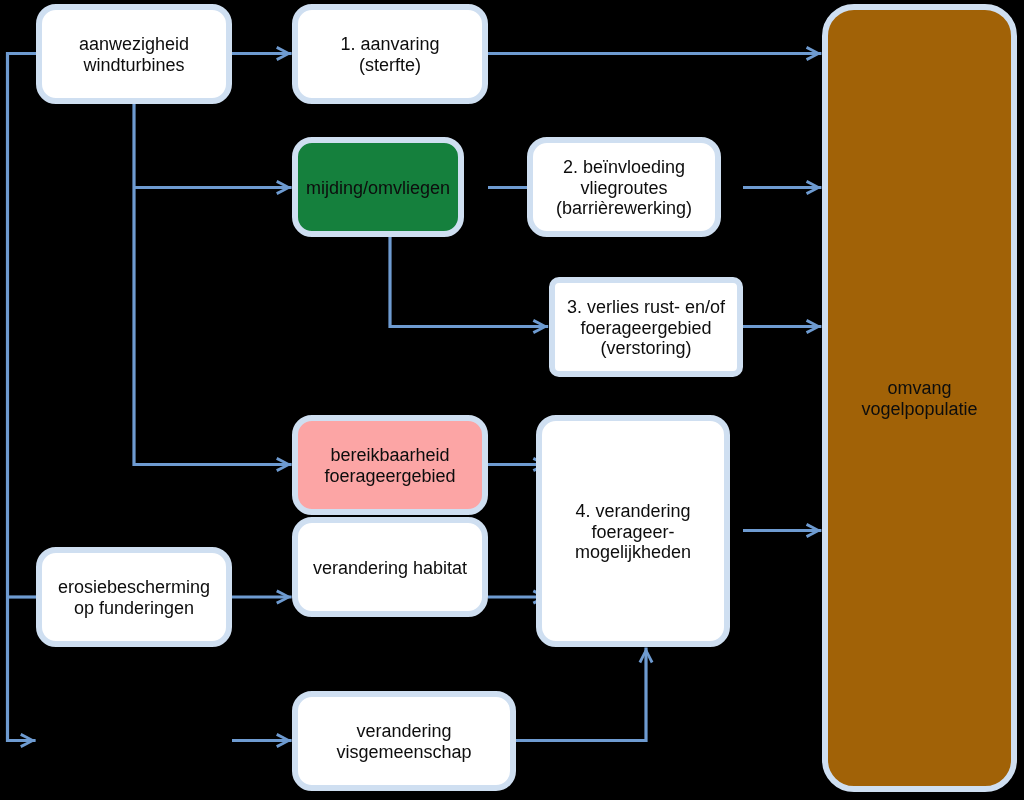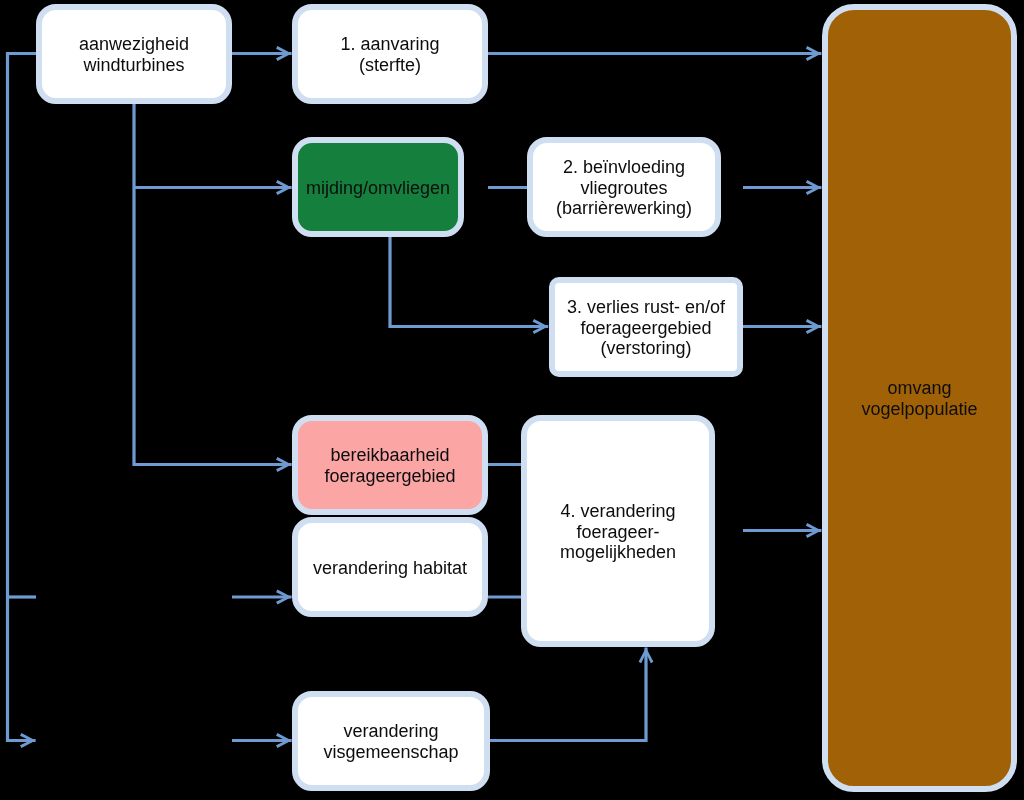--- a/index.html
+++ b/index.html
@@ -145,29 +145,33 @@
     </div>
     <div class="node" style="left: 549px; top: 277px; width: 194px; height: 100px; background: rgb(255, 255, 255); border-color: rgb(207, 223, 241); color: rgb(13, 13, 13); border-radius: 10px;">
       <span class="lbl">3. verlies rust- en/of
 foerageergebied
 (verstoring)</span>
     </div>
     <div class="node" style="left: 292px; top: 415px; width: 196px; height: 100px; background: #fca5a5; border-color: rgb(207, 223, 241); color: rgb(13, 13, 13);">
       <span class="lbl">bereikbaarheid
 foerageergebied</span>
     </div>
-    <div class="node" style="left: 521px; top: 415px; width: 194px; height: 232px; background: rgb(255, 255, 255); border-color: rgb(207, 223, 241); color: rgb(13, 13, 13);">
+    <div class="node" style="left: 536px; top: 415px; width: 194px; height: 232px; background: rgb(255, 255, 255); border-color: rgb(207, 223, 241); color: rgb(13, 13, 13);">
       <span class="lbl">4. verandering
 foerageer-
 mogelijkheden</span>
     </div>
+    <div class="node" style="left: 36px; top: 547px; width: 196px; height: 100px; background: rgb(255, 255, 255); border-color: rgb(207, 223, 241); color: rgb(13, 13, 13);">
+      <span class="lbl">erosiebescherming
+op funderingen</span>
+    </div>
     <div class="node" style="left: 292px; top: 517px; width: 196px; height: 100px; background: rgb(255, 255, 255); border-color: rgb(207, 223, 241); color: rgb(13, 13, 13);">
       <span class="lbl">verandering habitat</span>
     </div>
-    <div class="node" style="left: 292px; top: 691px; width: 198px; height: 99.5px; background: rgb(255, 255, 255); border-color: rgb(207, 223, 241); color: rgb(13, 13, 13);">
+    <div class="node" style="left: 292px; top: 691px; width: 224px; height: 99.5px; background: rgb(255, 255, 255); border-color: rgb(207, 223, 241); color: rgb(13, 13, 13);">
       <span class="lbl">verandering
 visgemeenschap</span>
     </div>
     <div class="node big" style="left: 822px; top: 3.7px; width: 195px; height: 788px; background: #a16207; border-color: rgb(207, 223, 241); color: rgb(13, 13, 13);">
       <span class="lbl">omvang
 vogelpopulatie</span>
     </div>
   </div>
 </div>
 

